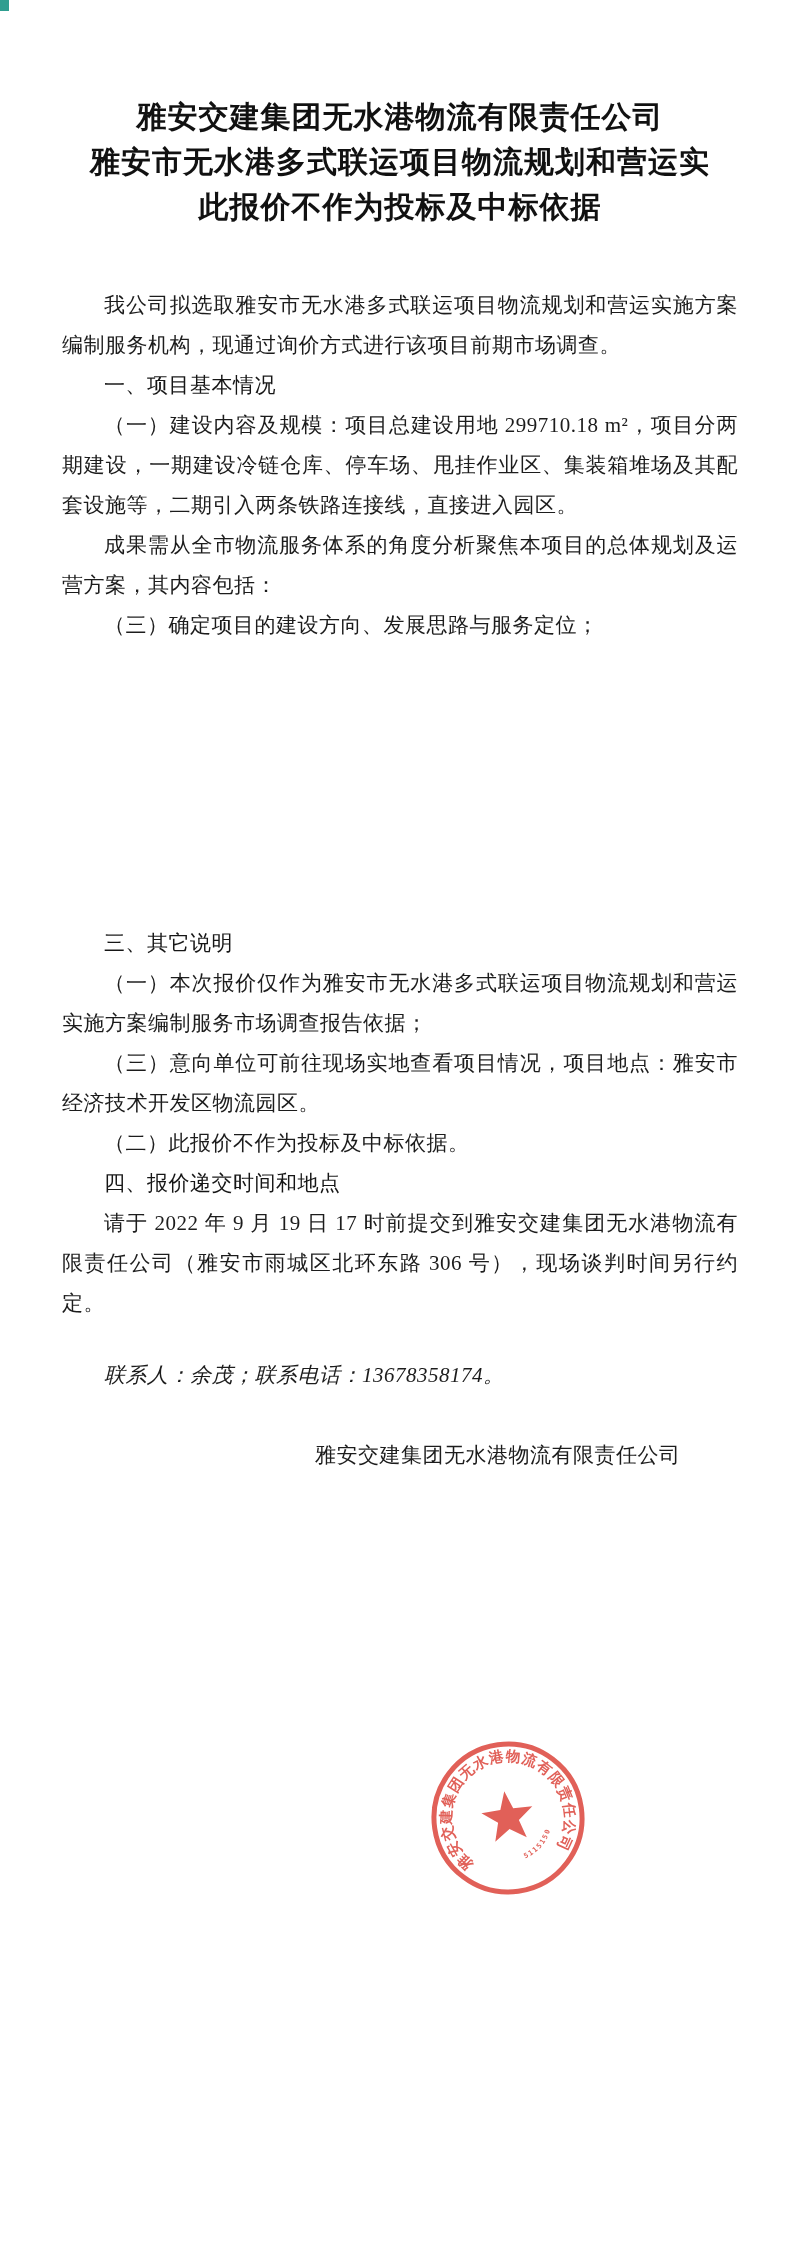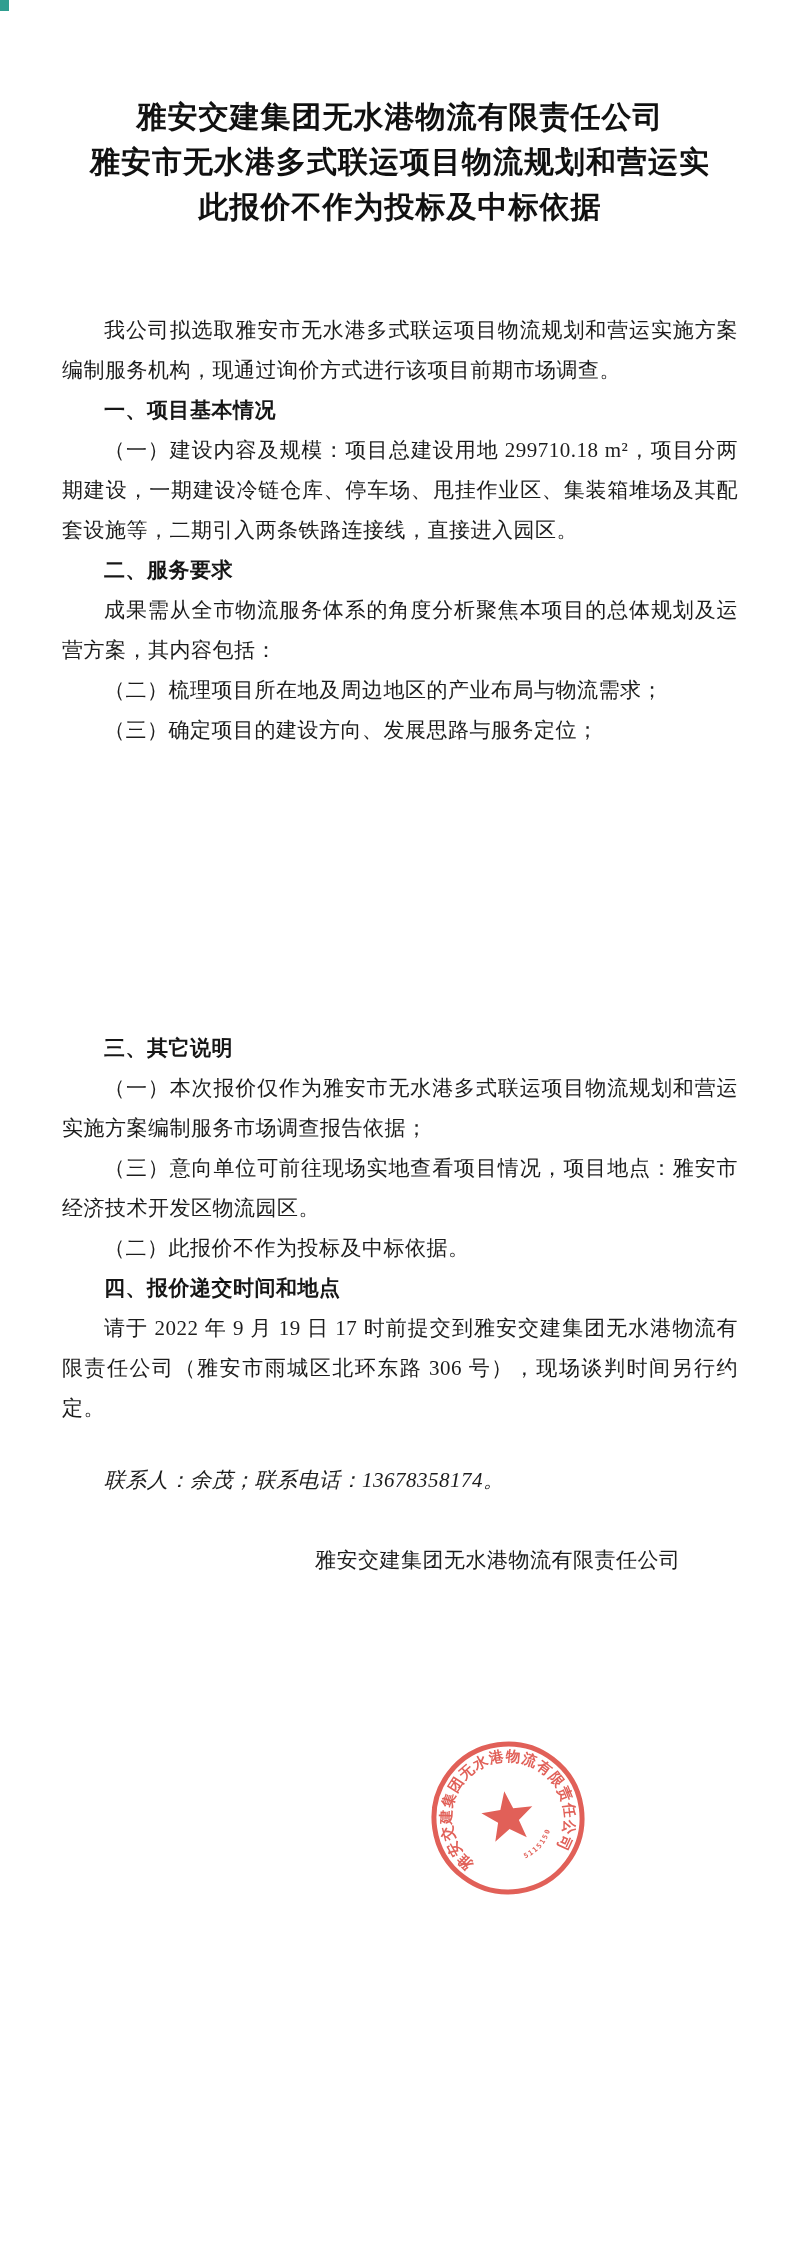--- a/index.html
+++ b/index.html
@@ -23,33 +23,33 @@
   }
   .title-block {
     padding-top: 94px;
     text-align: center;
     font-weight: 700;
     font-size: 30px;
     line-height: 45px;
     color: #111;
     letter-spacing: 1px;
   }
-  .body-text { margin-top: 81px; }
+  .body-text { margin-top: 56px; }
   p.para {
     font-size: 21px;
     line-height: 40px;
     text-align: justify;
     text-indent: 2em;
     letter-spacing: 0.5px;
   }
   h2.sec-heading {
     font-family: "Liberation Sans", "DejaVu Sans", sans-serif;
     font-size: 21px;
     line-height: 40px;
-    font-weight: 700;
+    font-weight: 400;
     color: #161616;
     text-indent: 2em;
     letter-spacing: 0.5px;
   }
   .page-gap { height: 278px; }
   .contact-line { margin-top: 32px; font-style: italic; }
   .signature {
     width: 360px;
     margin: 40px 63px 0 auto;
     text-align: center;
@@ -83,23 +83,21 @@
     <div>此报价不作为投标及中标依据</div>
   </div>
 
   <div class="body-text">
 
     <p class="para">我公司拟选取雅安市无水港多式联运项目物流规划和营运实施方案编制服务机构，现通过询价方式进行该项目前期市场调查。</p>
 
     <h2 class="sec-heading">一、项目基本情况</h2>
     <p class="para">（一）建设内容及规模：项目总建设用地 299710.18 m²，项目分两期建设，一期建设冷链仓库、停车场、甩挂作业区、集装箱堆场及其配套设施等，二期引入两条铁路连接线，直接进入园区。</p>
 
-    <h2 class="sec-heading">二、服务要求</h2>
     <p class="para">成果需从全市物流服务体系的角度分析聚焦本项目的总体规划及运营方案，其内容包括：</p>
-    <p class="para">（二）梳理项目所在地及周边地区的产业布局与物流需求；</p>
     <p class="para">（三）确定项目的建设方向、发展思路与服务定位；</p>
 
     <div class="page-gap"></div>
 
     <h2 class="sec-heading">三、其它说明</h2>
     <p class="para">（一）本次报价仅作为雅安市无水港多式联运项目物流规划和营运实施方案编制服务市场调查报告依据；</p>
     <p class="para">（三）意向单位可前往现场实地查看项目情况，项目地点：雅安市经济技术开发区物流园区。</p>
     <p class="para">（二）此报价不作为投标及中标依据。</p>
 
     <h2 class="sec-heading">四、报价递交时间和地点</h2>

